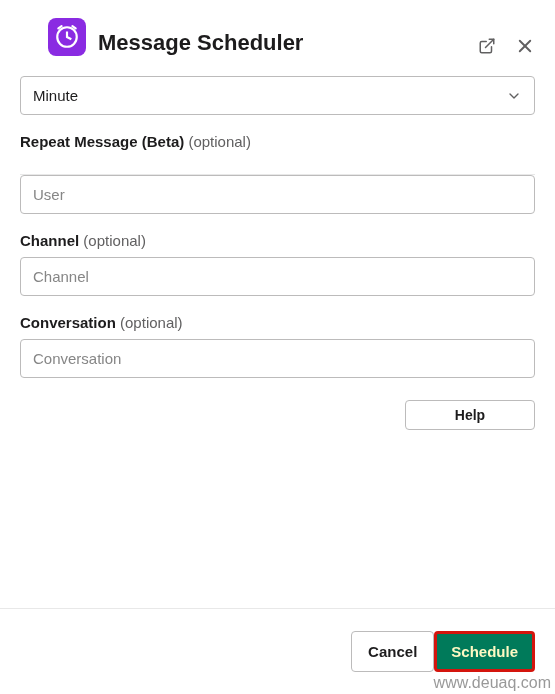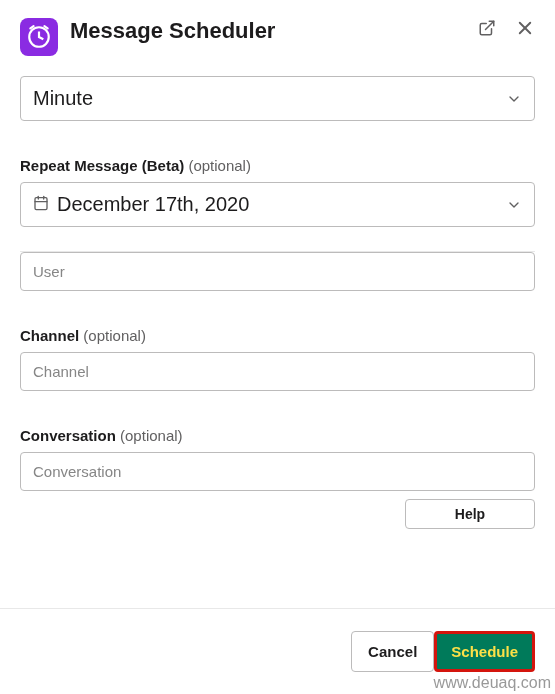--- a/index.html
+++ b/index.html
@@ -10,23 +10,24 @@
     body {
       font-family: -apple-system, BlinkMacSystemFont, "Segoe UI", Helvetica, Arial, sans-serif;
       background: #fff;
       width: 555px;
       height: 694px;
       position: relative;
       color: #1d1c1d;
     }
     .header {
       display: flex;
-      align-items: flex-start;
+      align-items: flex-end;
       padding: 18px 20px 20px 20px;
       gap: 12px;
+      margin-left: 28px;
     }
     .app-icon {
       width: 38px;
       height: 38px;
       border-radius: 8px;
       background: #8a2be2;
       display: flex;
       align-items: center;
       justify-content: center;
       flex-shrink: 0;
@@ -49,38 +50,38 @@
       color: #616061;
       display: flex;
       align-items: center;
       justify-content: center;
     }
     .content {
       padding: 0 20px;
     }
     .field-label {
       font-size: 15px;
-      margin-top: 36px;
+      margin-top: 18px;
       margin-bottom: 8px;
       font-weight: 400;
     }
     .field-label .strong {
       font-weight: 700;
       color: #1d1c1d;
     }
     .field-label .optional {
       color: #616061;
       font-weight: 400;
     }
     .select-box {
       width: 100%;
       border: 1px solid #bcbbbb;
       border-radius: 4px;
       padding: 10px 12px;
-      font-size: 20px;
+      font-size: 15px;
       display: flex;
       align-items: center;
       justify-content: space-between;
       cursor: pointer;
       color: #1d1c1d;
       background: #fff;
     }
     .select-value {
       display: flex;
       align-items: center;
@@ -103,21 +104,21 @@
       color: #868686;
     }
     .divider {
       margin-top: 24px;
       border: none;
       border-top: 1px solid #e8e8e8;
     }
     .help-row {
       display: flex;
       justify-content: flex-end;
-      margin-top: 8px;
+      margin-top: 22px;
       margin-bottom: 10px;
     }
     .help-btn {
       border: 1px solid #bcbbbb;
       background: #fff;
       border-radius: 4px;
       padding: 6px 0;
       width: 130px;
       font-size: 14px;
       font-weight: 600;
@@ -140,21 +141,21 @@
       background: #fff;
       border-radius: 4px;
       padding: 9px 16px;
       font-size: 15px;
       font-weight: 700;
       cursor: pointer;
       color: #1d1c1d;
     }
     .btn-schedule {
       background: #007a5a;
-      color: #fde047;
+      color: #fef9c3;
       border-radius: 4px;
       padding: 9px 14px;
       font-size: 15px;
       font-weight: 700;
       cursor: pointer;
       border: 3px solid #d4150d;
     }
     .watermark {
       position: absolute;
       bottom: 2px;
@@ -201,38 +202,20 @@
           <polyline points="6 9 12 15 18 9"></polyline>
         </svg>
     </span>
   </div>
 
   <div class="field-label">
     <span class="strong">Repeat Message (Beta)</span>
     <span class="optional">(optional)</span>
   </div>
 
-  <div class="select-box">
-    <span class="select-value">
-      <span>
-        <svg width="16" height="16" viewBox="0 0 24 24" fill="none" stroke="#616061" stroke-width="2" stroke-linecap="round" stroke-linejoin="round">
-          <rect x="3" y="4" width="18" height="18" rx="2" ry="2"></rect>
-          <line x1="16" y1="2" x2="16" y2="6"></line>
-          <line x1="8" y1="2" x2="8" y2="6"></line>
-          <line x1="3" y1="10" x2="21" y2="10"></line>
-        </svg>
-      </span>
-      <span>December 17th, 2020</span>
-    </span>
-    <span class="chevron">
-      <svg width="16" height="16" viewBox="0 0 24 24" fill="none" stroke="currentColor" stroke-width="2" stroke-linecap="round" stroke-linejoin="round">
-          <polyline points="6 9 12 15 18 9"></polyline>
-        </svg>
-    </span>
-  </div>
 
   <hr class="divider">
 
   <input class="text-input" type="text" placeholder="User" style="">
 
   <div class="field-label">
     <span class="strong">Channel</span>
     <span class="optional">(optional)</span>
   </div>
   <input class="text-input" type="text" placeholder="Channel" style="">

